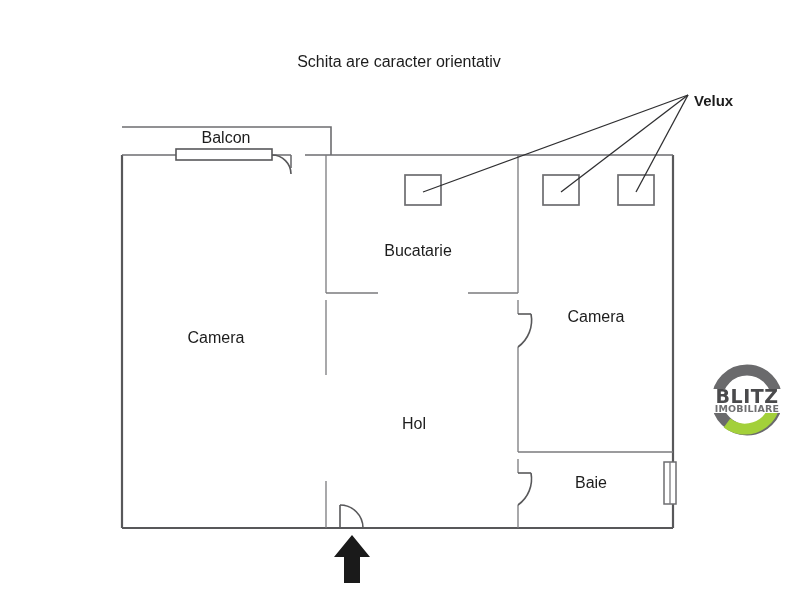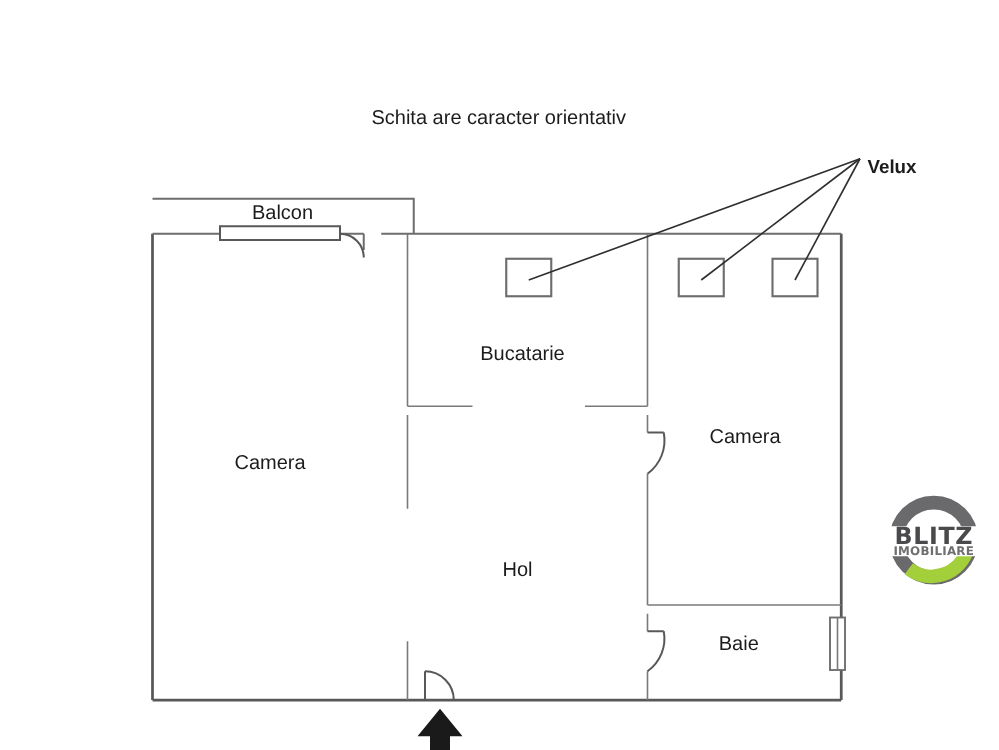--- a/index.html
+++ b/index.html
@@ -14,21 +14,20 @@
     position: relative;
     overflow: hidden;
     font-family: "Liberation Sans", sans-serif;
     background: #ffffff;
   }
   #plan-root {
     position: absolute;
     left: 0; top: 0;
     width: 799px;
     height: 448px;
-    margin-top: 32px;
   }
   svg.plan {
     display: block;
     width: 799px;
     height: 600px;
   }
   .wall {
     stroke: #58585a;
     stroke-width: 2.2;
     fill: none;

